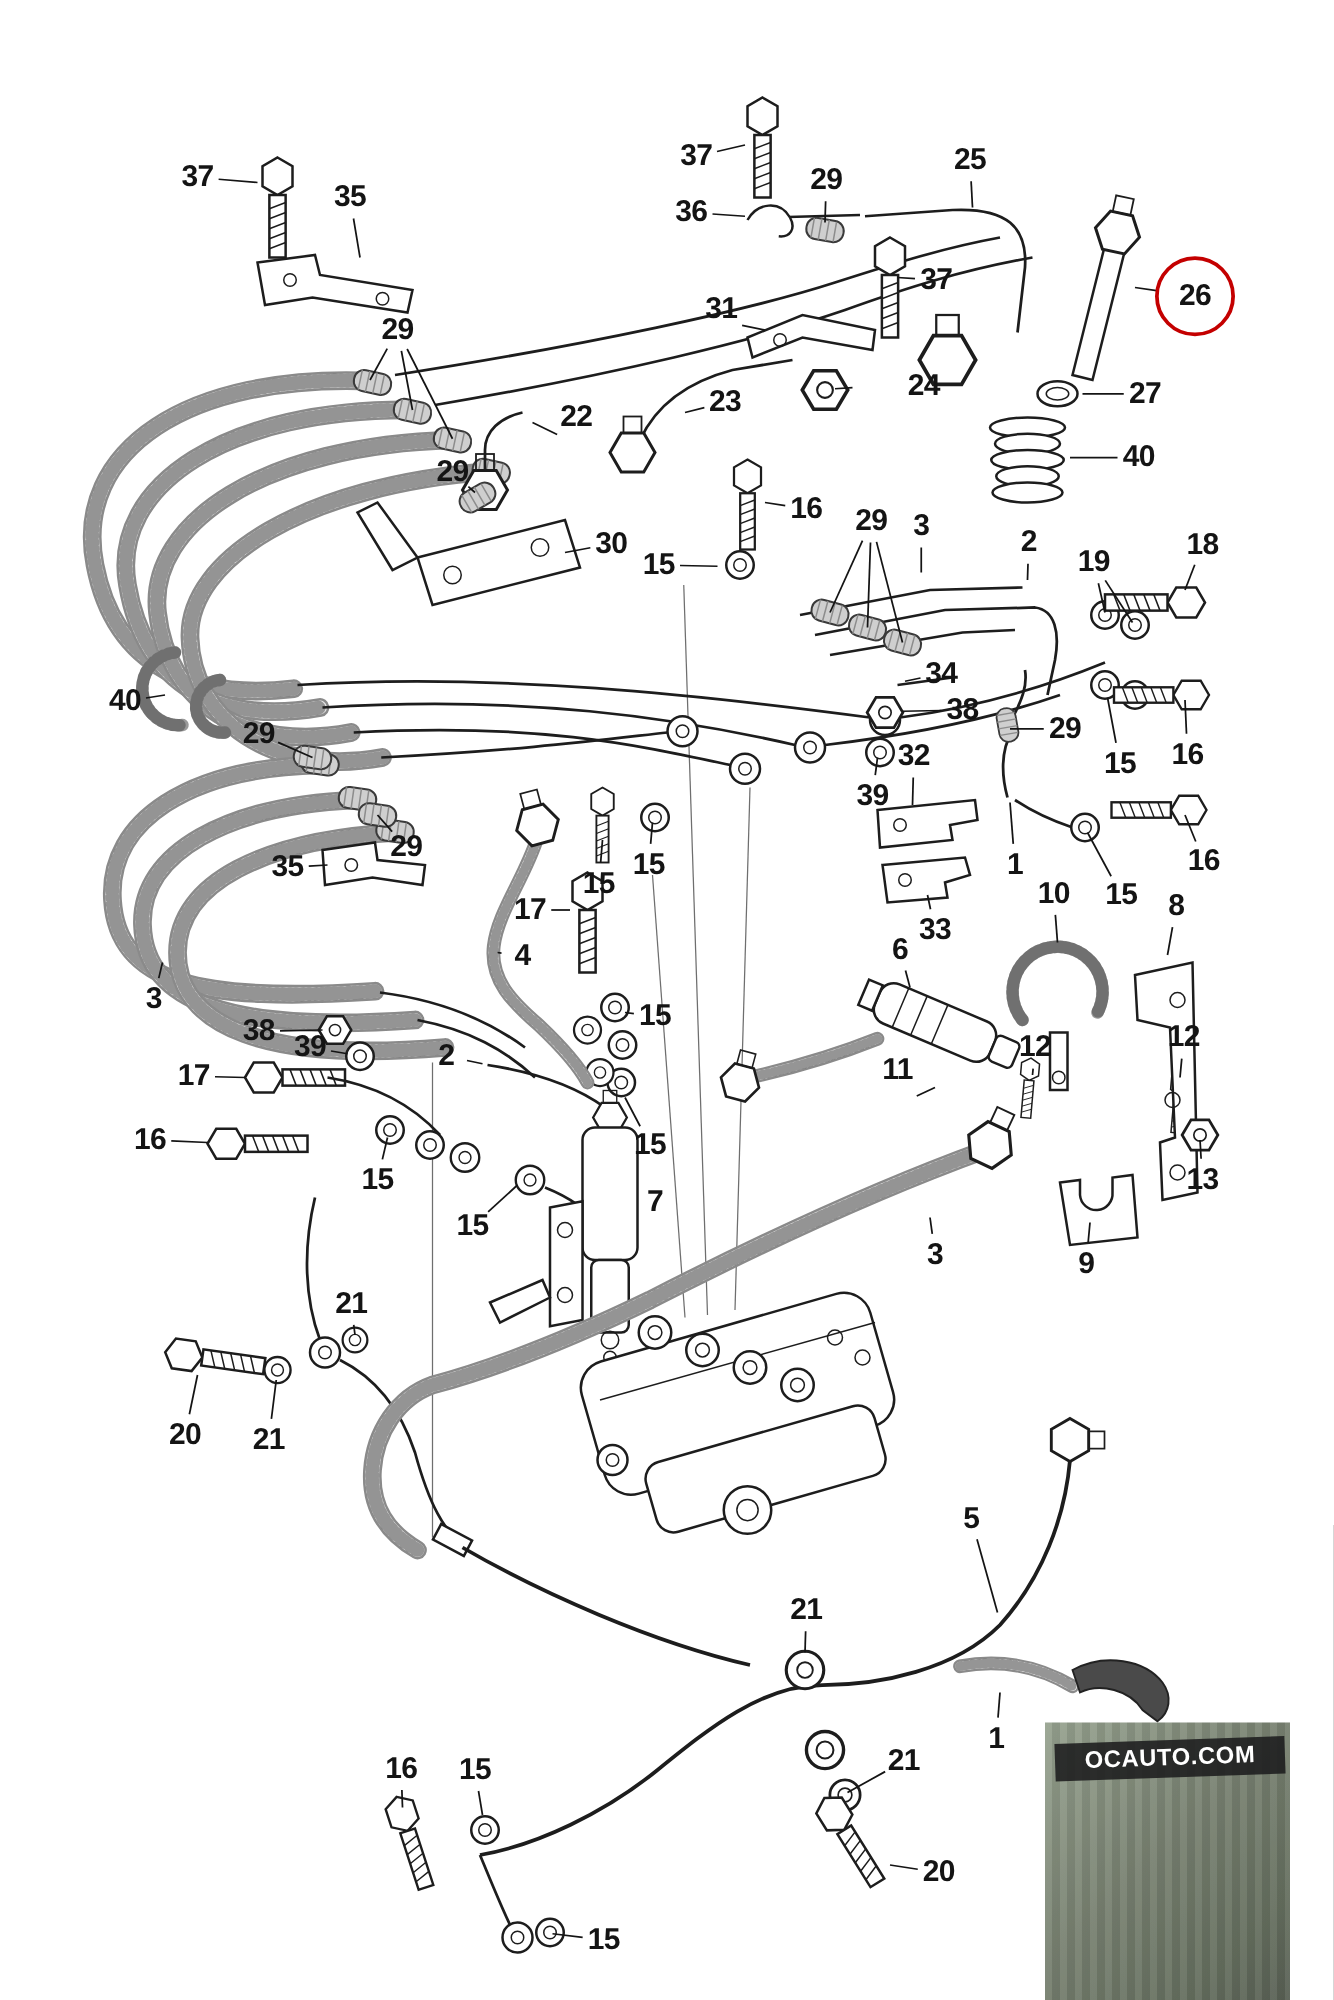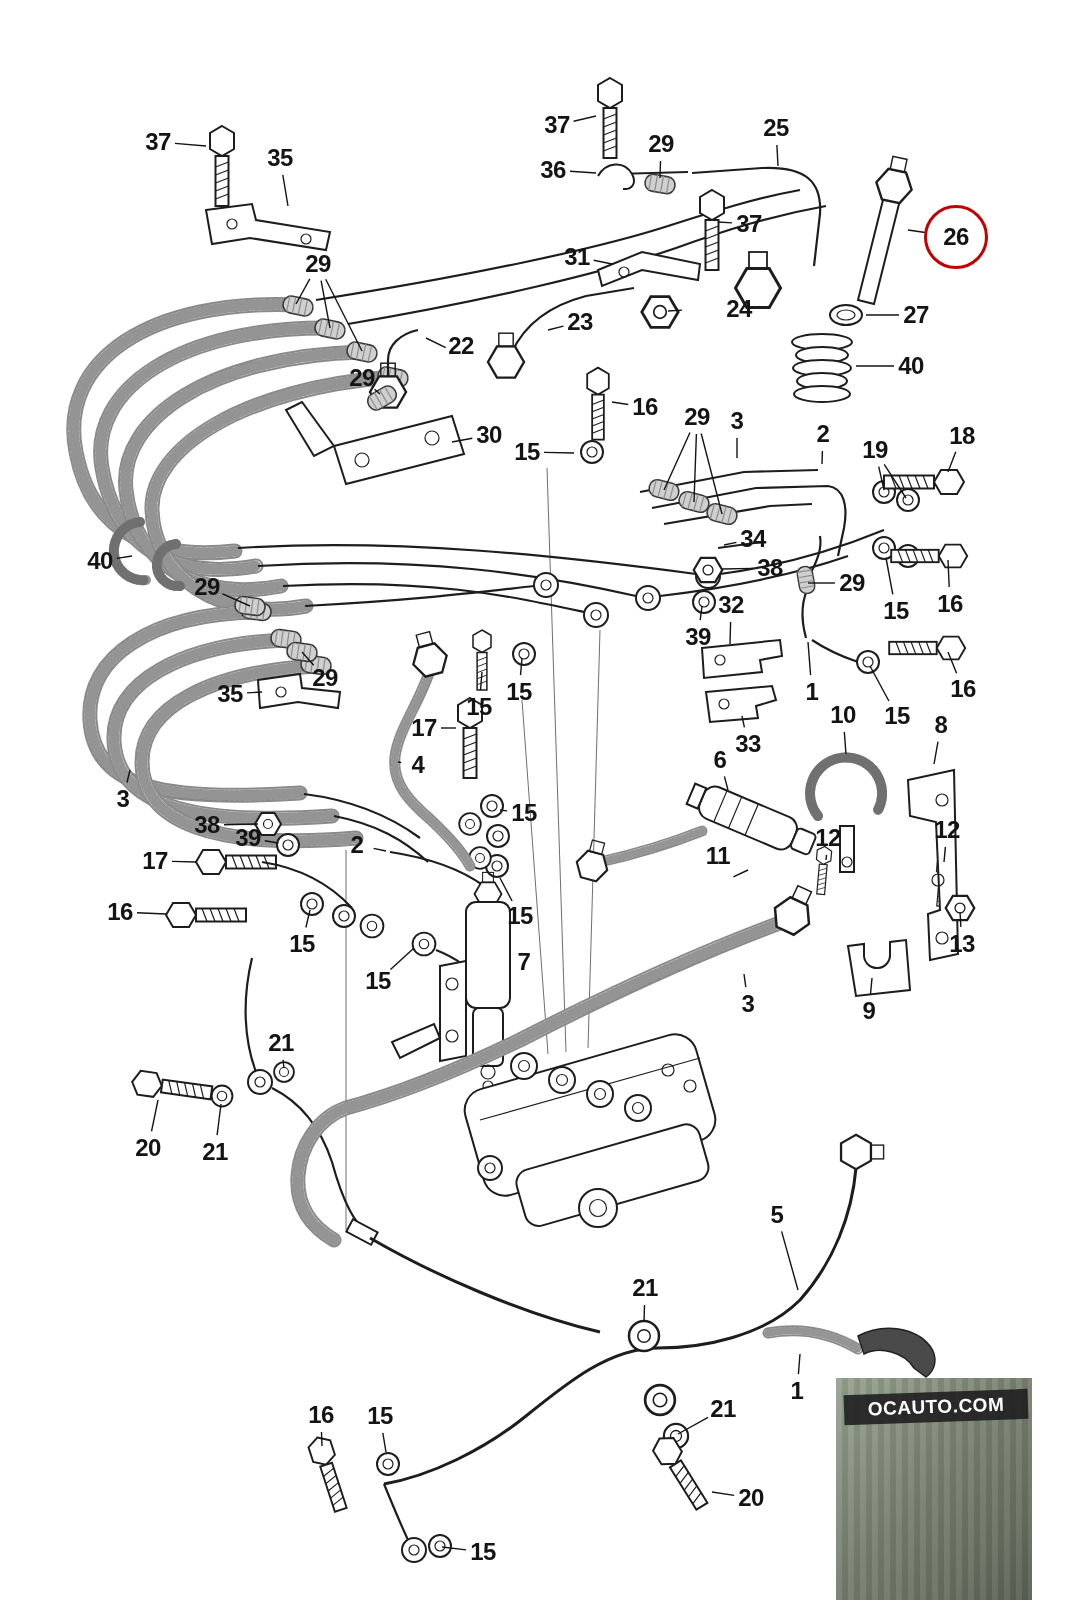--- a/index.html
+++ b/index.html
@@ -454,26 +454,26 @@
 
 <div id="callout-layer">
       <div class="callout" style="left: 158px; top: 142px;">37</div>
       <div class="callout" style="left: 280px; top: 158px;">35</div>
       <div class="callout" style="left: 557px; top: 125px;">37</div>
       <div class="callout" style="left: 553px; top: 170px;">36</div>
       <div class="callout" style="left: 661px; top: 144px;">29</div>
       <div class="callout" style="left: 776px; top: 128px;">25</div>
       <div class="callout" style="left: 749px; top: 224px;">37</div>
       <div class="callout highlight" style="left: 956px; top: 237px;">26</div>
-      <div class="callout" style="left: 577px; top: 257px;">31</div>
+      <div class="callout" style="left: 577px; top: 247px;">31</div>
       <div class="callout" style="left: 580px; top: 322px;">23</div>
       <div class="callout" style="left: 739px; top: 309px;">24</div>
       <div class="callout" style="left: 916px; top: 315px;">27</div>
       <div class="callout" style="left: 911px; top: 366px;">40</div>
-      <div class="callout" style="left: 461px; top: 346px;">22</div>
+      <div class="callout" style="left: 461px; top: 334px;">22</div>
       <div class="callout" style="left: 318px; top: 264px;">29</div>
       <div class="callout" style="left: 362px; top: 378px;">29</div>
       <div class="callout" style="left: 489px; top: 435px;">30</div>
       <div class="callout" style="left: 645px; top: 407px;">16</div>
       <div class="callout" style="left: 527px; top: 452px;">15</div>
       <div class="callout" style="left: 697px; top: 417px;">29</div>
       <div class="callout" style="left: 737px; top: 421px;">3</div>
       <div class="callout" style="left: 823px; top: 434px;">2</div>
       <div class="callout" style="left: 875px; top: 450px;">19</div>
       <div class="callout" style="left: 962px; top: 436px;">18</div>

